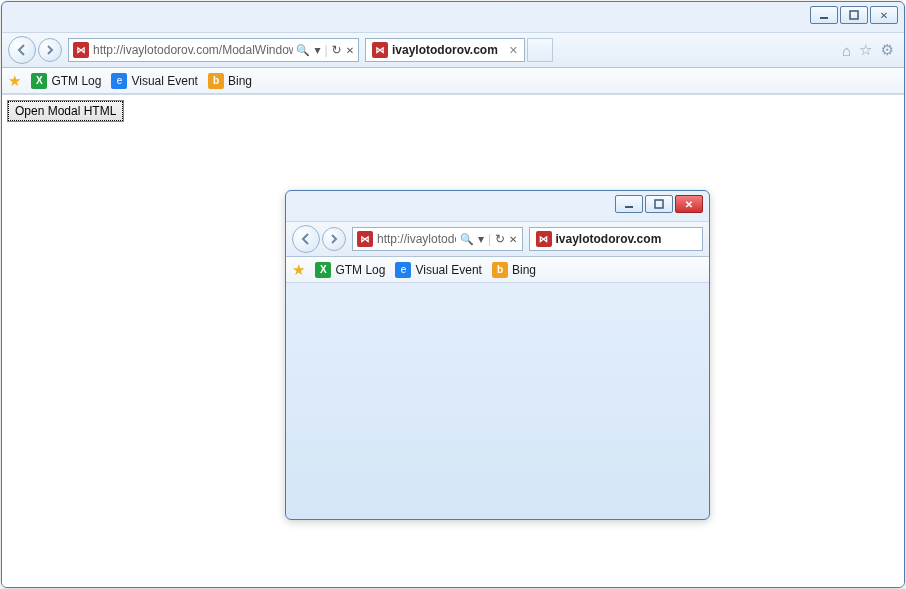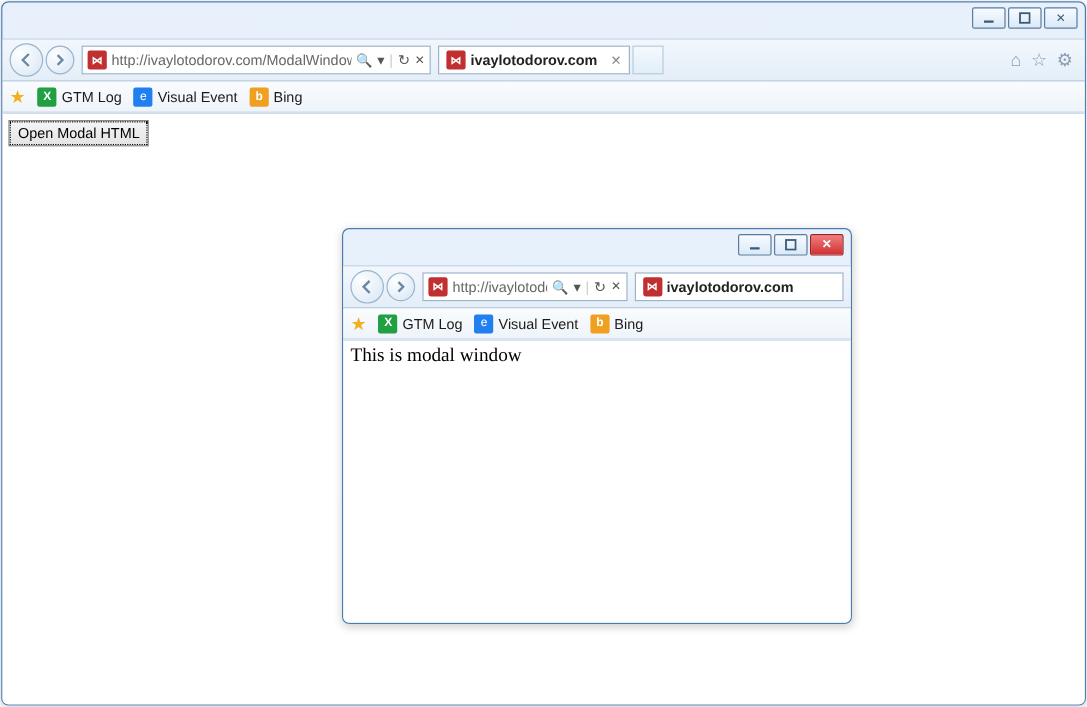--- a/index.html
+++ b/index.html
@@ -271,16 +271,13 @@
     <div class="bm">
       <div class="bm-icon ie">e</div>
       <span>Visual Event</span>
     </div>
     <div class="bm">
       <div class="bm-icon bing">b</div>
       <span>Bing</span>
     </div>
   </div>
 
-  <div class="content modal-content">
-    <span>This is modal window</span>
-  </div>
 </div>
 
 </body></html>

